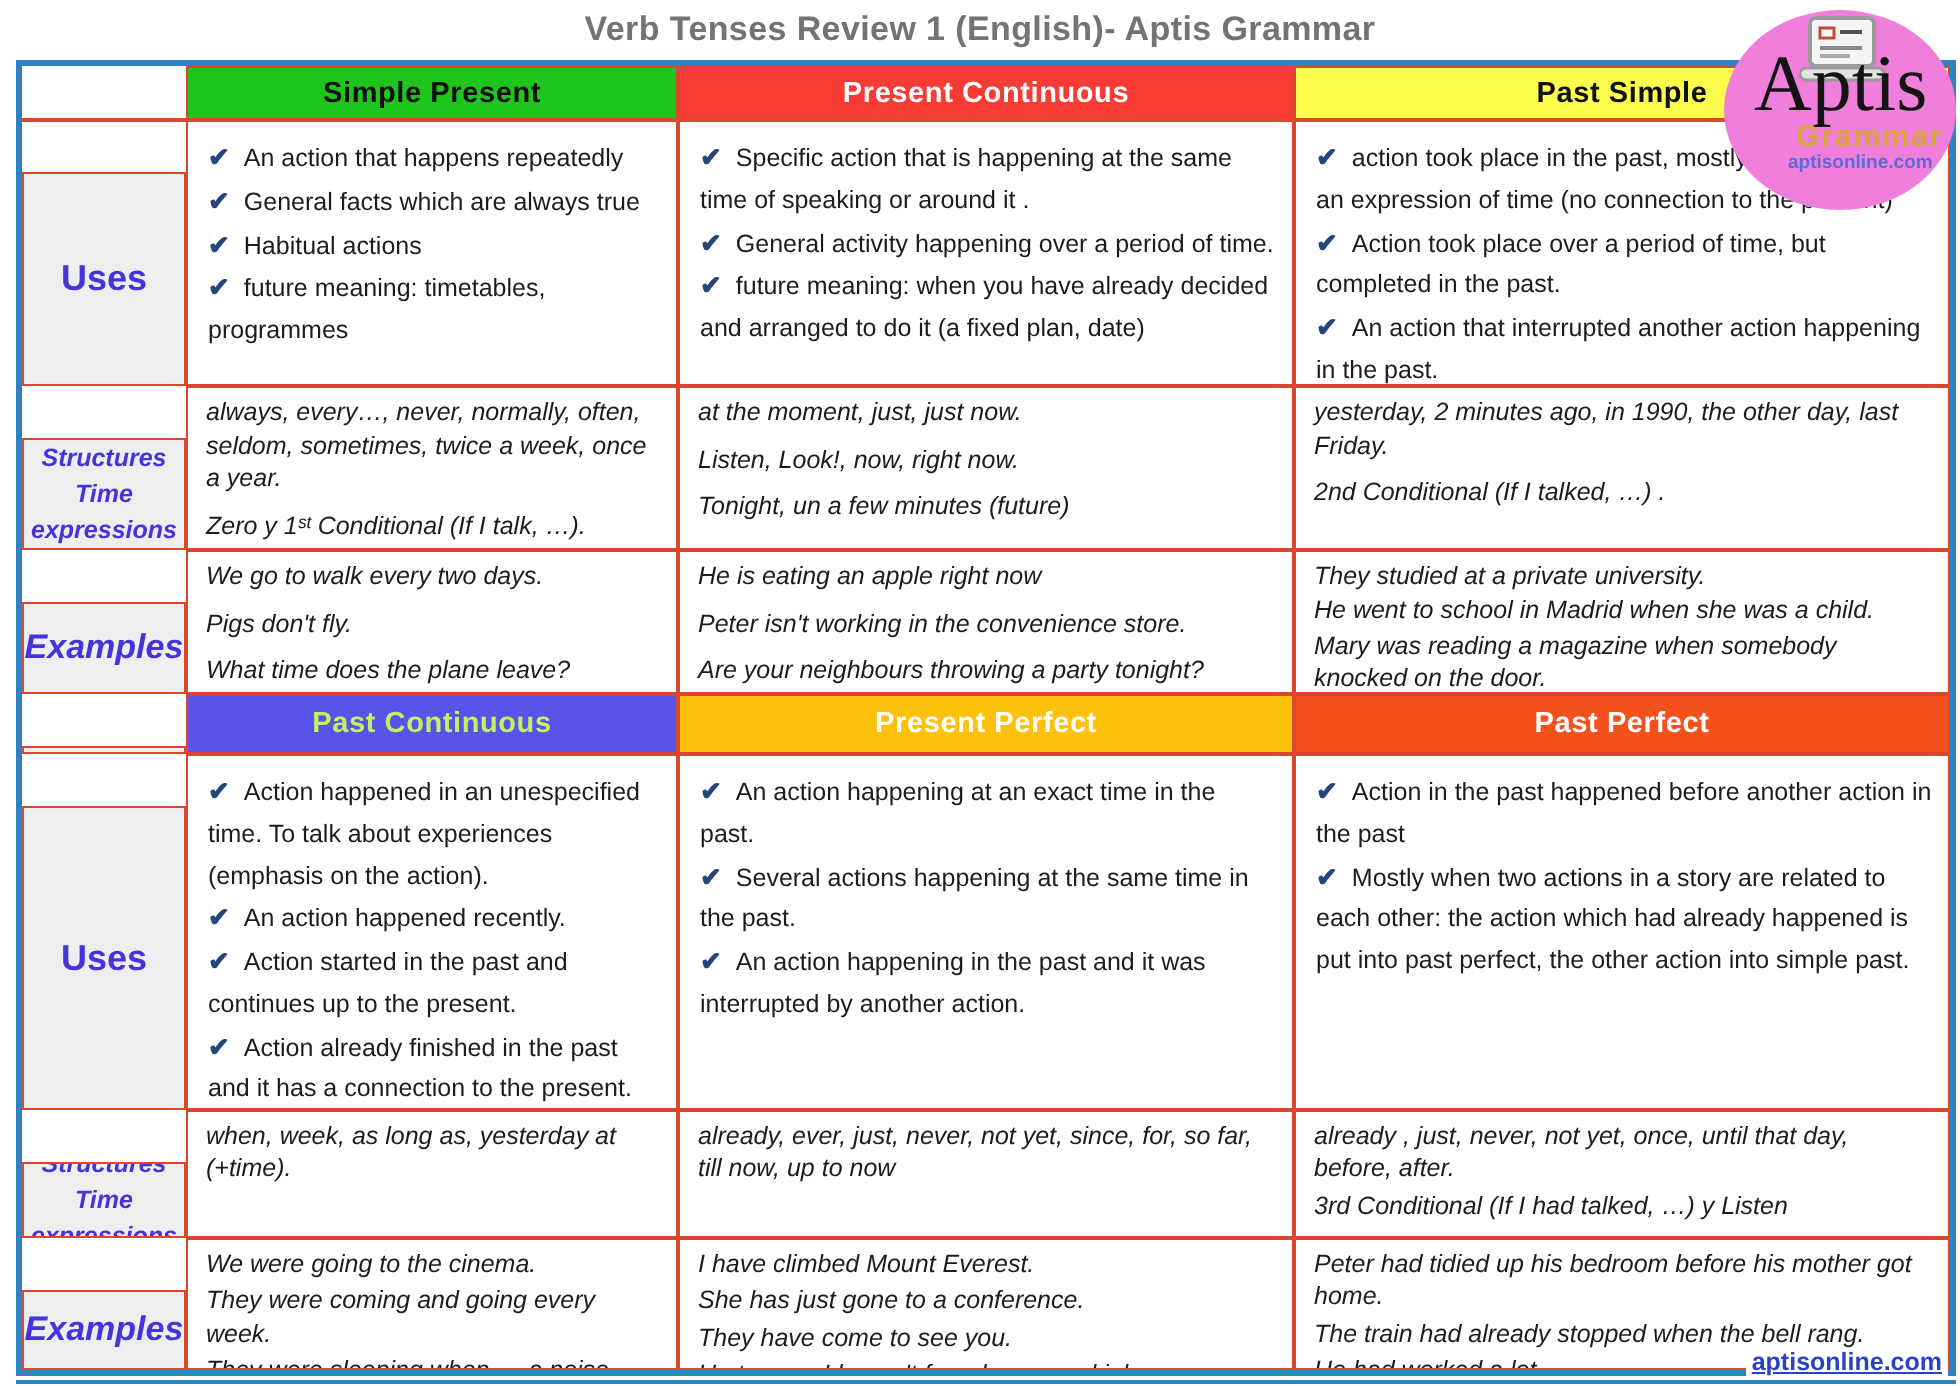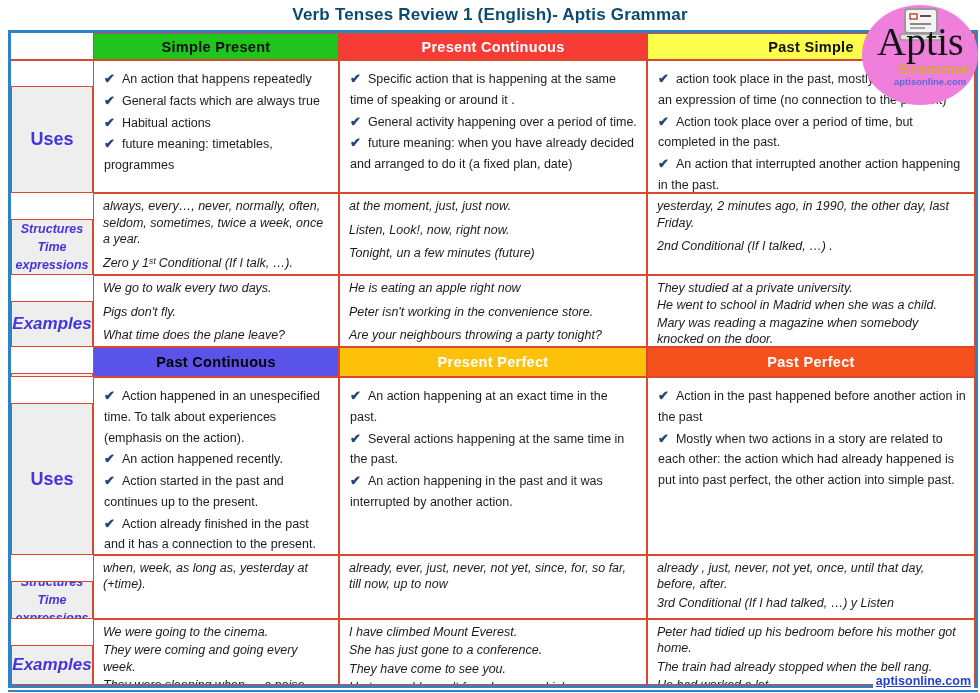--- a/index.html
+++ b/index.html
@@ -1,34 +1,34 @@
 <!DOCTYPE html>
 <html><head>
 <meta charset="utf-8">
 <style>
   html,body{margin:0;padding:0;background:#ffffff;}
   #page{position:relative;width:980px;height:693px;background:#ffffff;overflow:hidden;
         font-family:"Liberation Sans",sans-serif;color:#1c1c1c;}
 
   .page-title{position:absolute;top:5px;left:0;width:100%;text-align:center;
-              font-size:17px;font-weight:bold;color:#0c4a6e;letter-spacing:.2px;}
+              font-size:17px;font-weight:bold;color:#737373;letter-spacing:.2px;}
 
   
   .tbl{position:absolute;top:30px;left:8px;width:970px;height:658px;box-sizing:border-box;
        border:3px solid #2e83c5;background:#fff;display:grid;
        grid-template-columns:82px 246px 308px 328px;
        grid-template-rows:27px 133px 82px 72px 30px 178px 64px 66px;}
   .cell{border:1px solid #dc4730;box-sizing:border-box;overflow:hidden;}
 
   .hcell{display:flex;align-items:center;justify-content:center;
          font-weight:bold;font-size:14.5px;letter-spacing:.3px;}
   .h-green{background:#1fc41c;color:#101010;}
   .h-red{background:#f93b35;color:#ffffff;}
   .h-yellow{background:#fdfd4e;color:#101010;}
-  .h-slate{background:#5a53e9;color:#000000;}
+  .h-slate{background:#5a53e9;color:#bef264;}
   .h-amber{background:#fdc10a;color:#ffffff;}
   .h-orange{background:#f5511d;color:#ffffff;text-align:right;}
 
   .label-cell{background:#eeeeee;display:flex;align-items:center;justify-content:center;
               text-align:center;color:#4533de;font-weight:bold;margin-top:26px;}
   .label-uses{font-size:18px;}
   .label-struct{font-size:12.5px;font-style:italic;line-height:1.45;padding:0 2px;}
   .label-ex{font-size:17px;font-style:italic;}
 
   .uses-cell{padding:7px 8px 0 10px;font-size:12.5px;line-height:1.66;}

